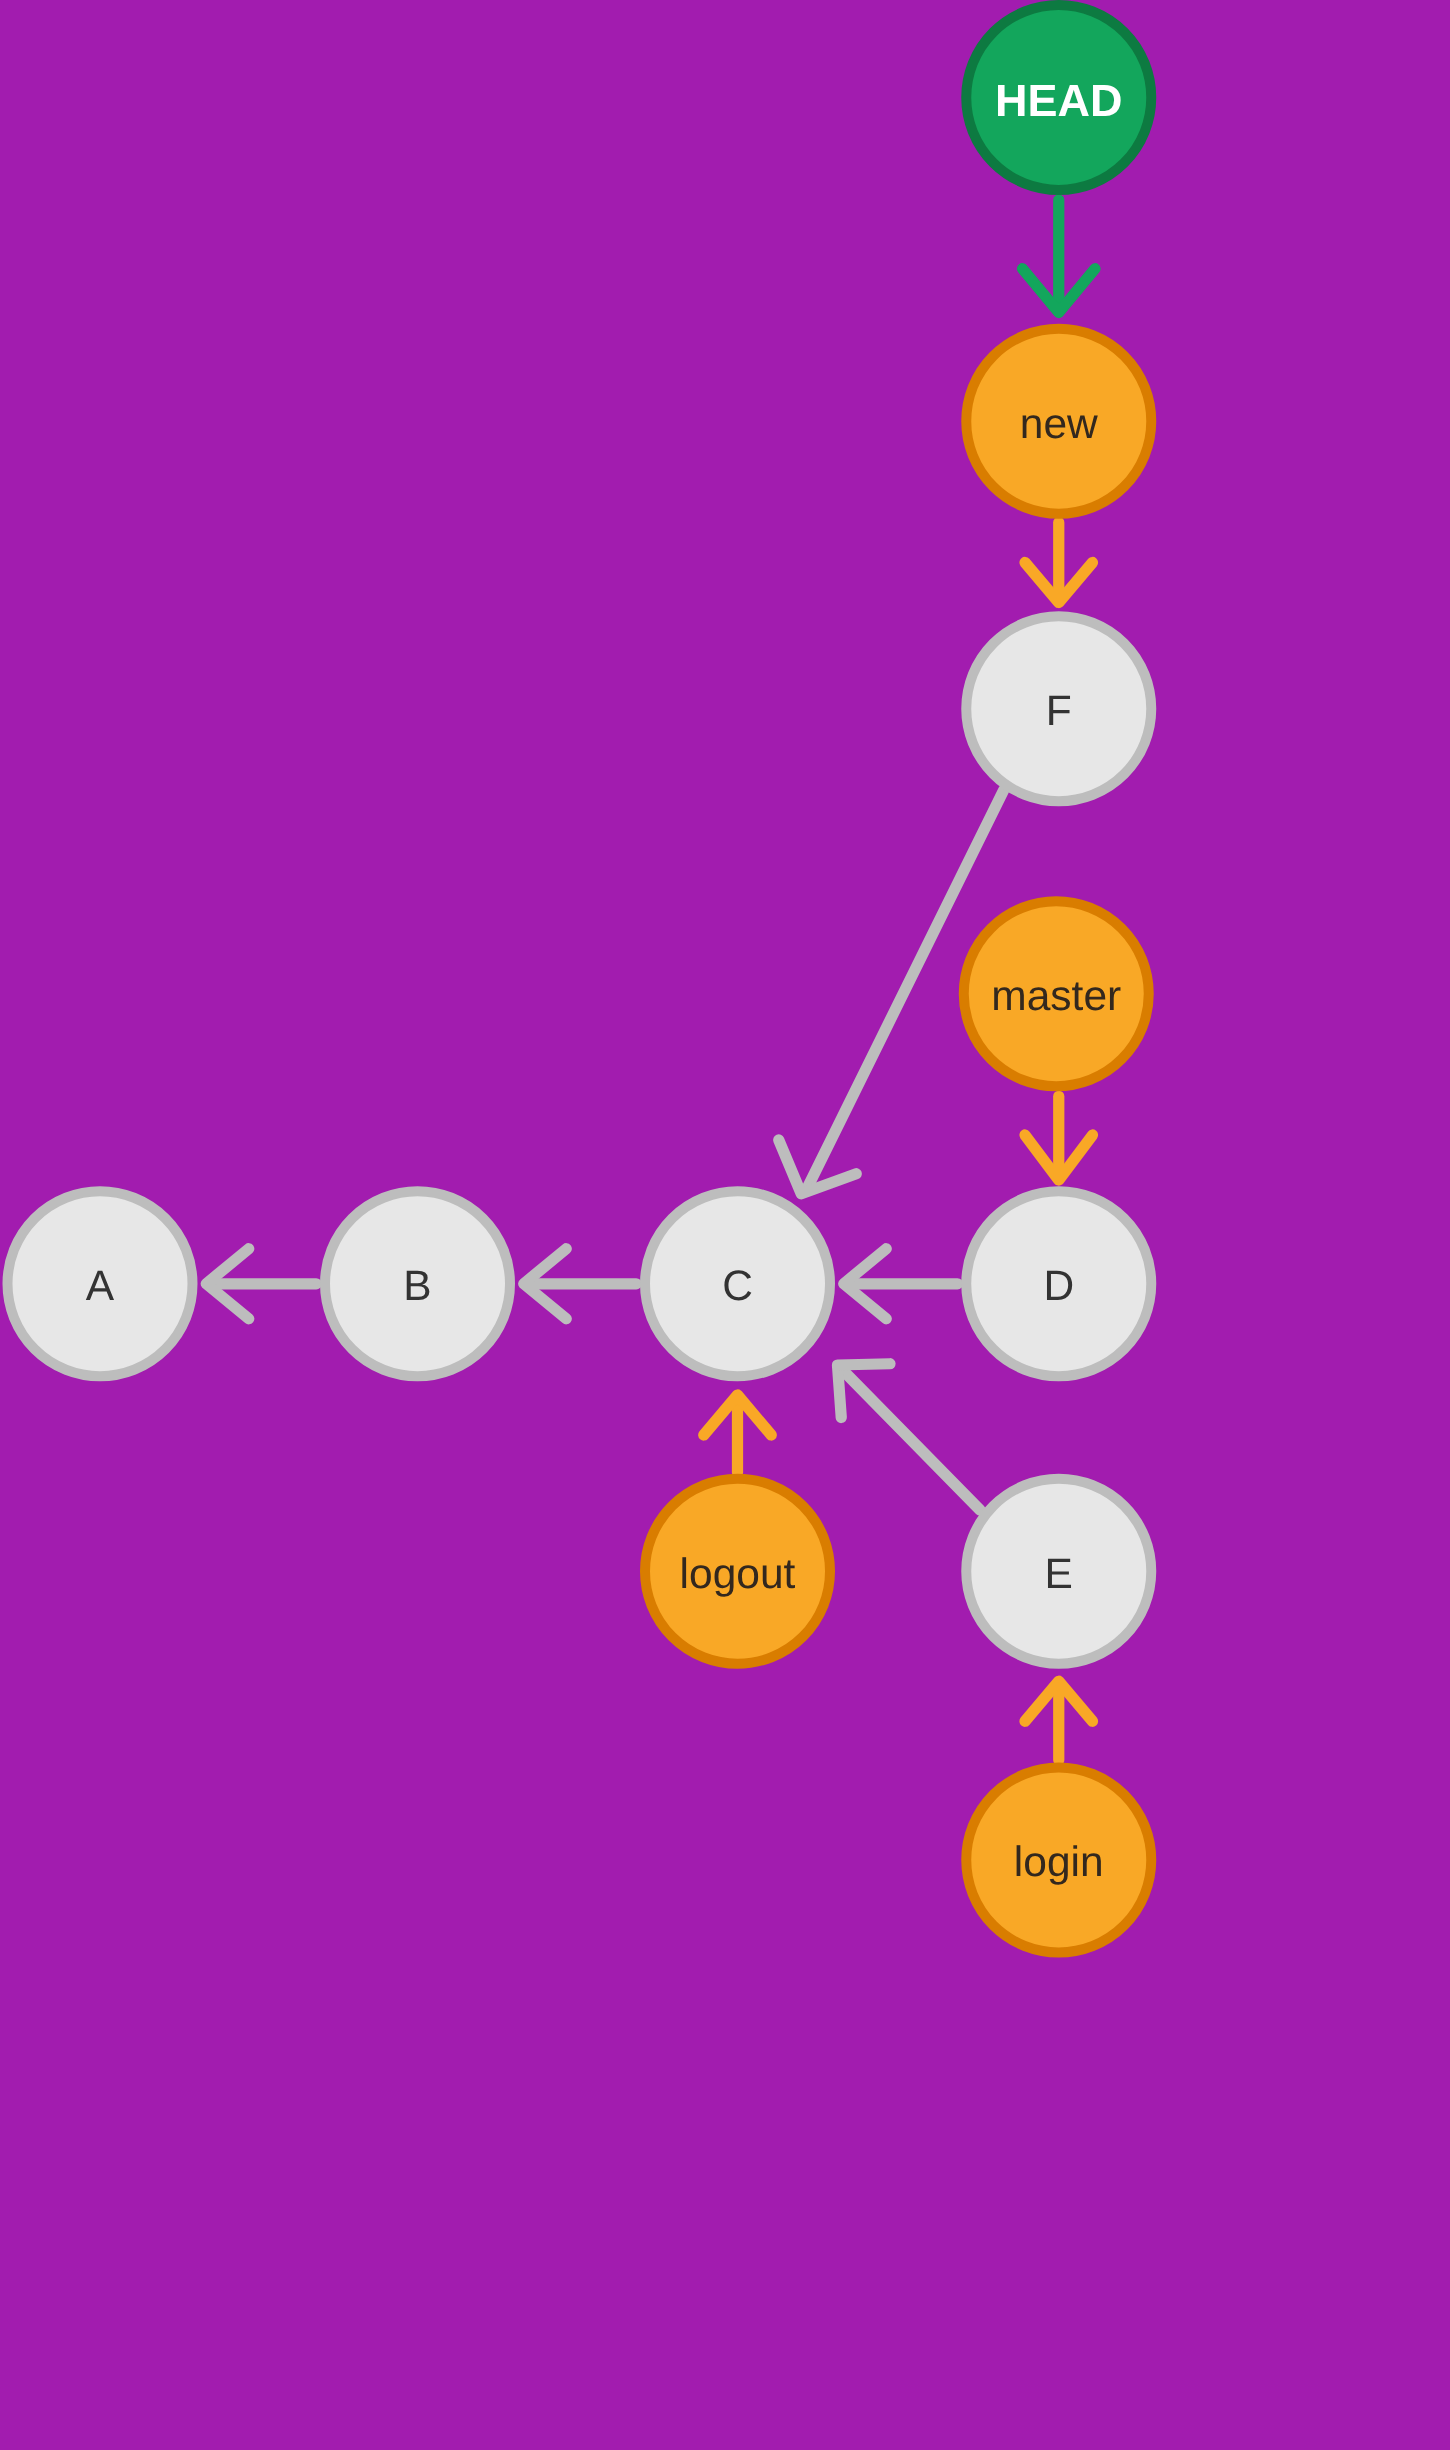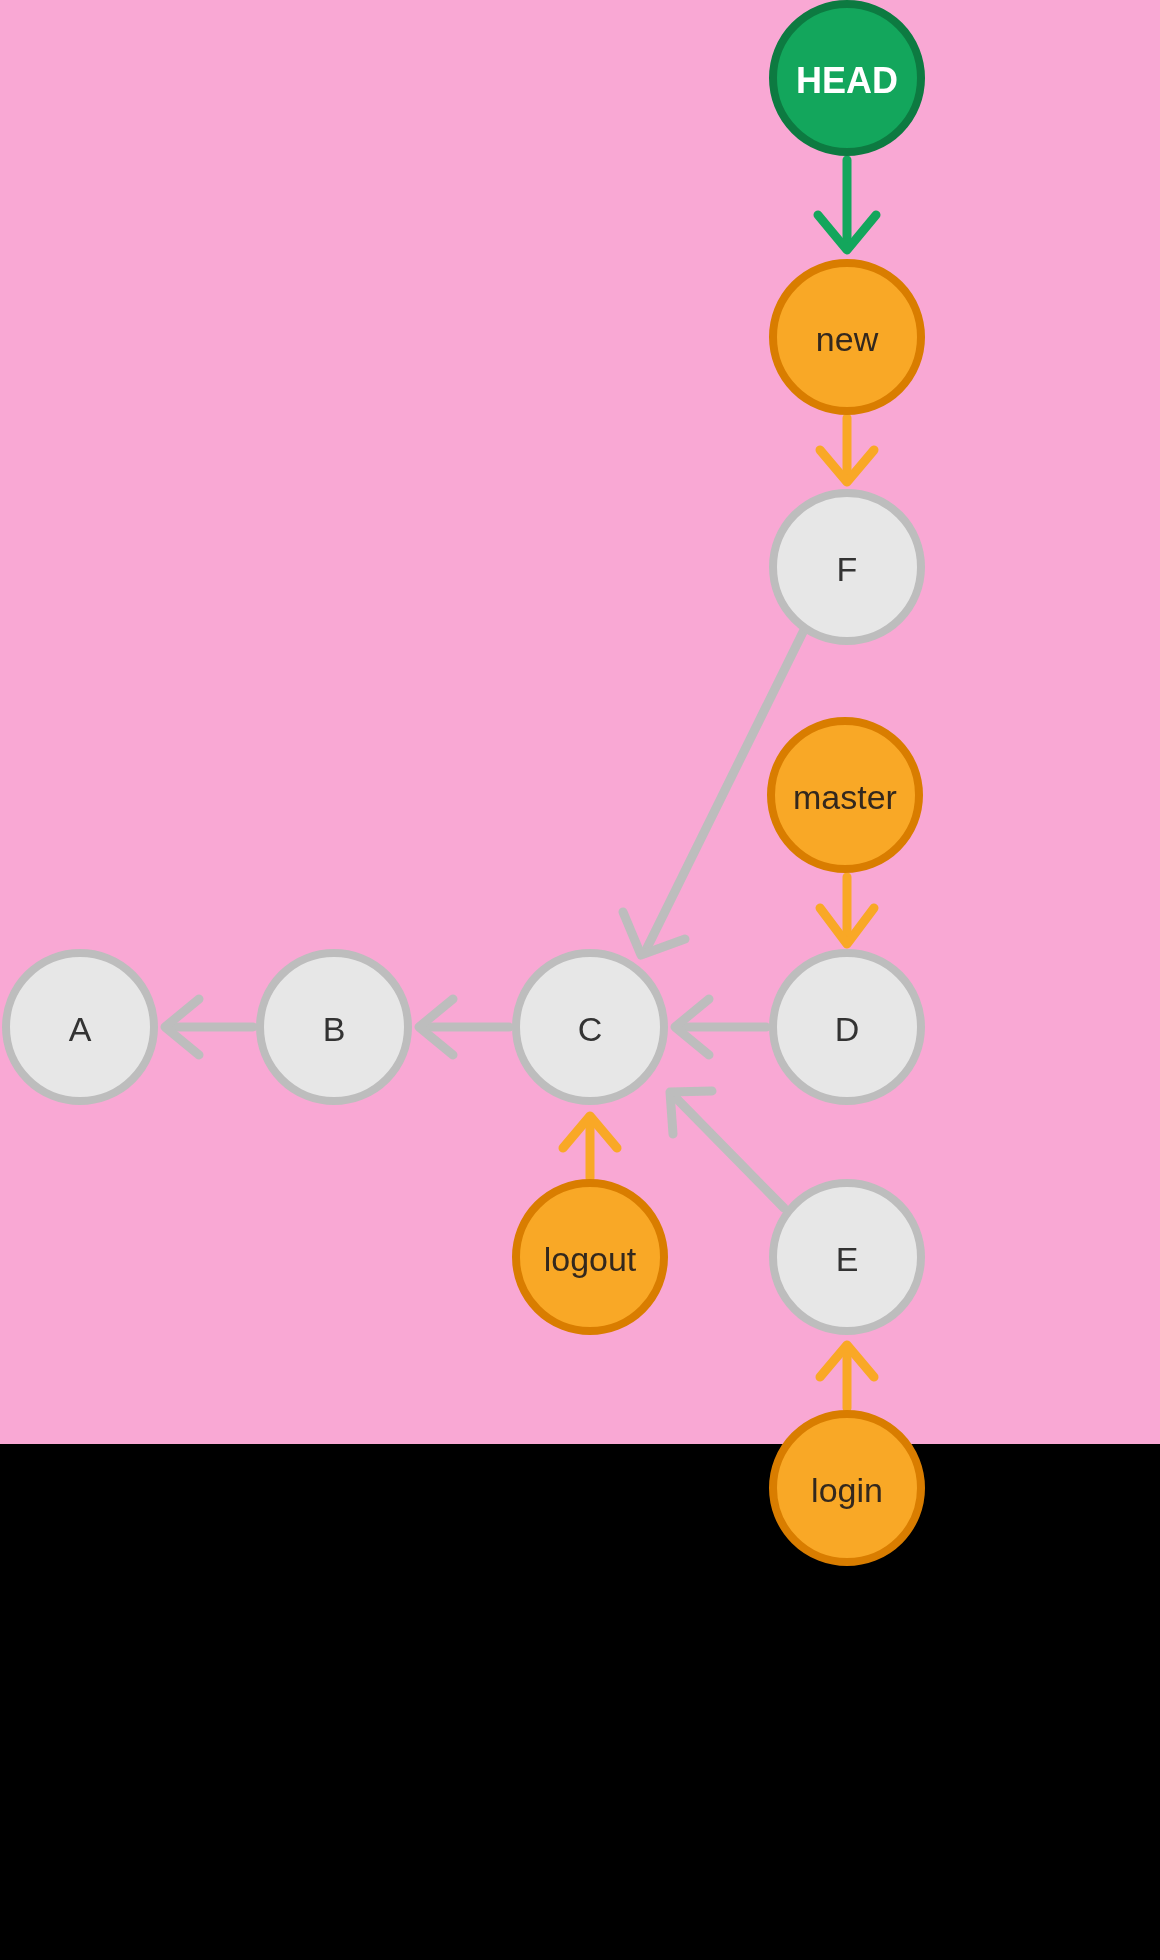--- a/index.html
+++ b/index.html
@@ -12,22 +12,22 @@
     height: 1960px;
     position: relative;
     overflow: hidden;
     font-family: "Liberation Sans", sans-serif;
   }
   #stage {
     position: absolute;
     left: 0;
     top: 0;
     width: 1160px;
-    height: 1444px;
-    background: #f9a8d4;
+    height: 1960px;
+    background: #a21caf;
   }
   svg#graph {
     position: absolute;
     left: 0;
     top: 0;
     width: 1160px;
     height: 1960px;
     display: block;
   }
   .node-label {

